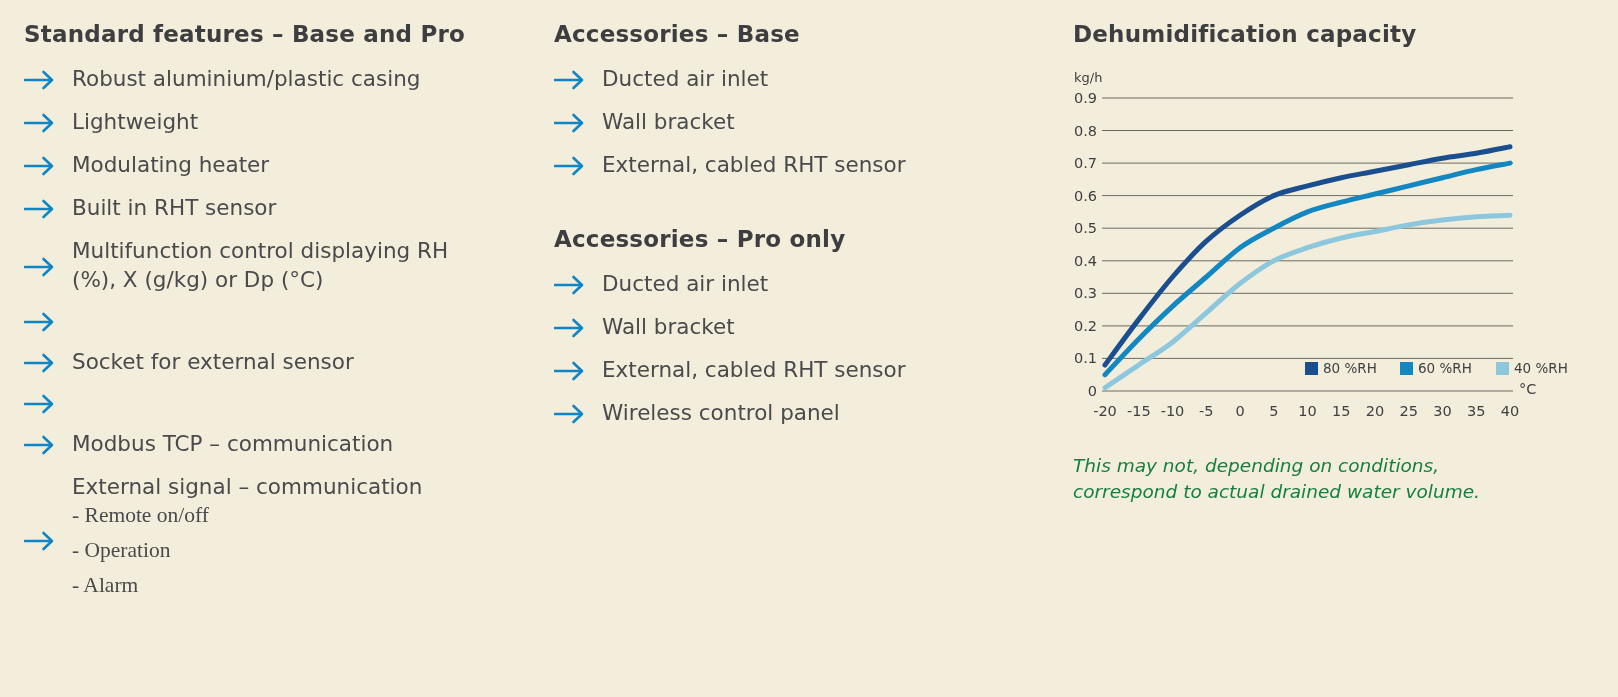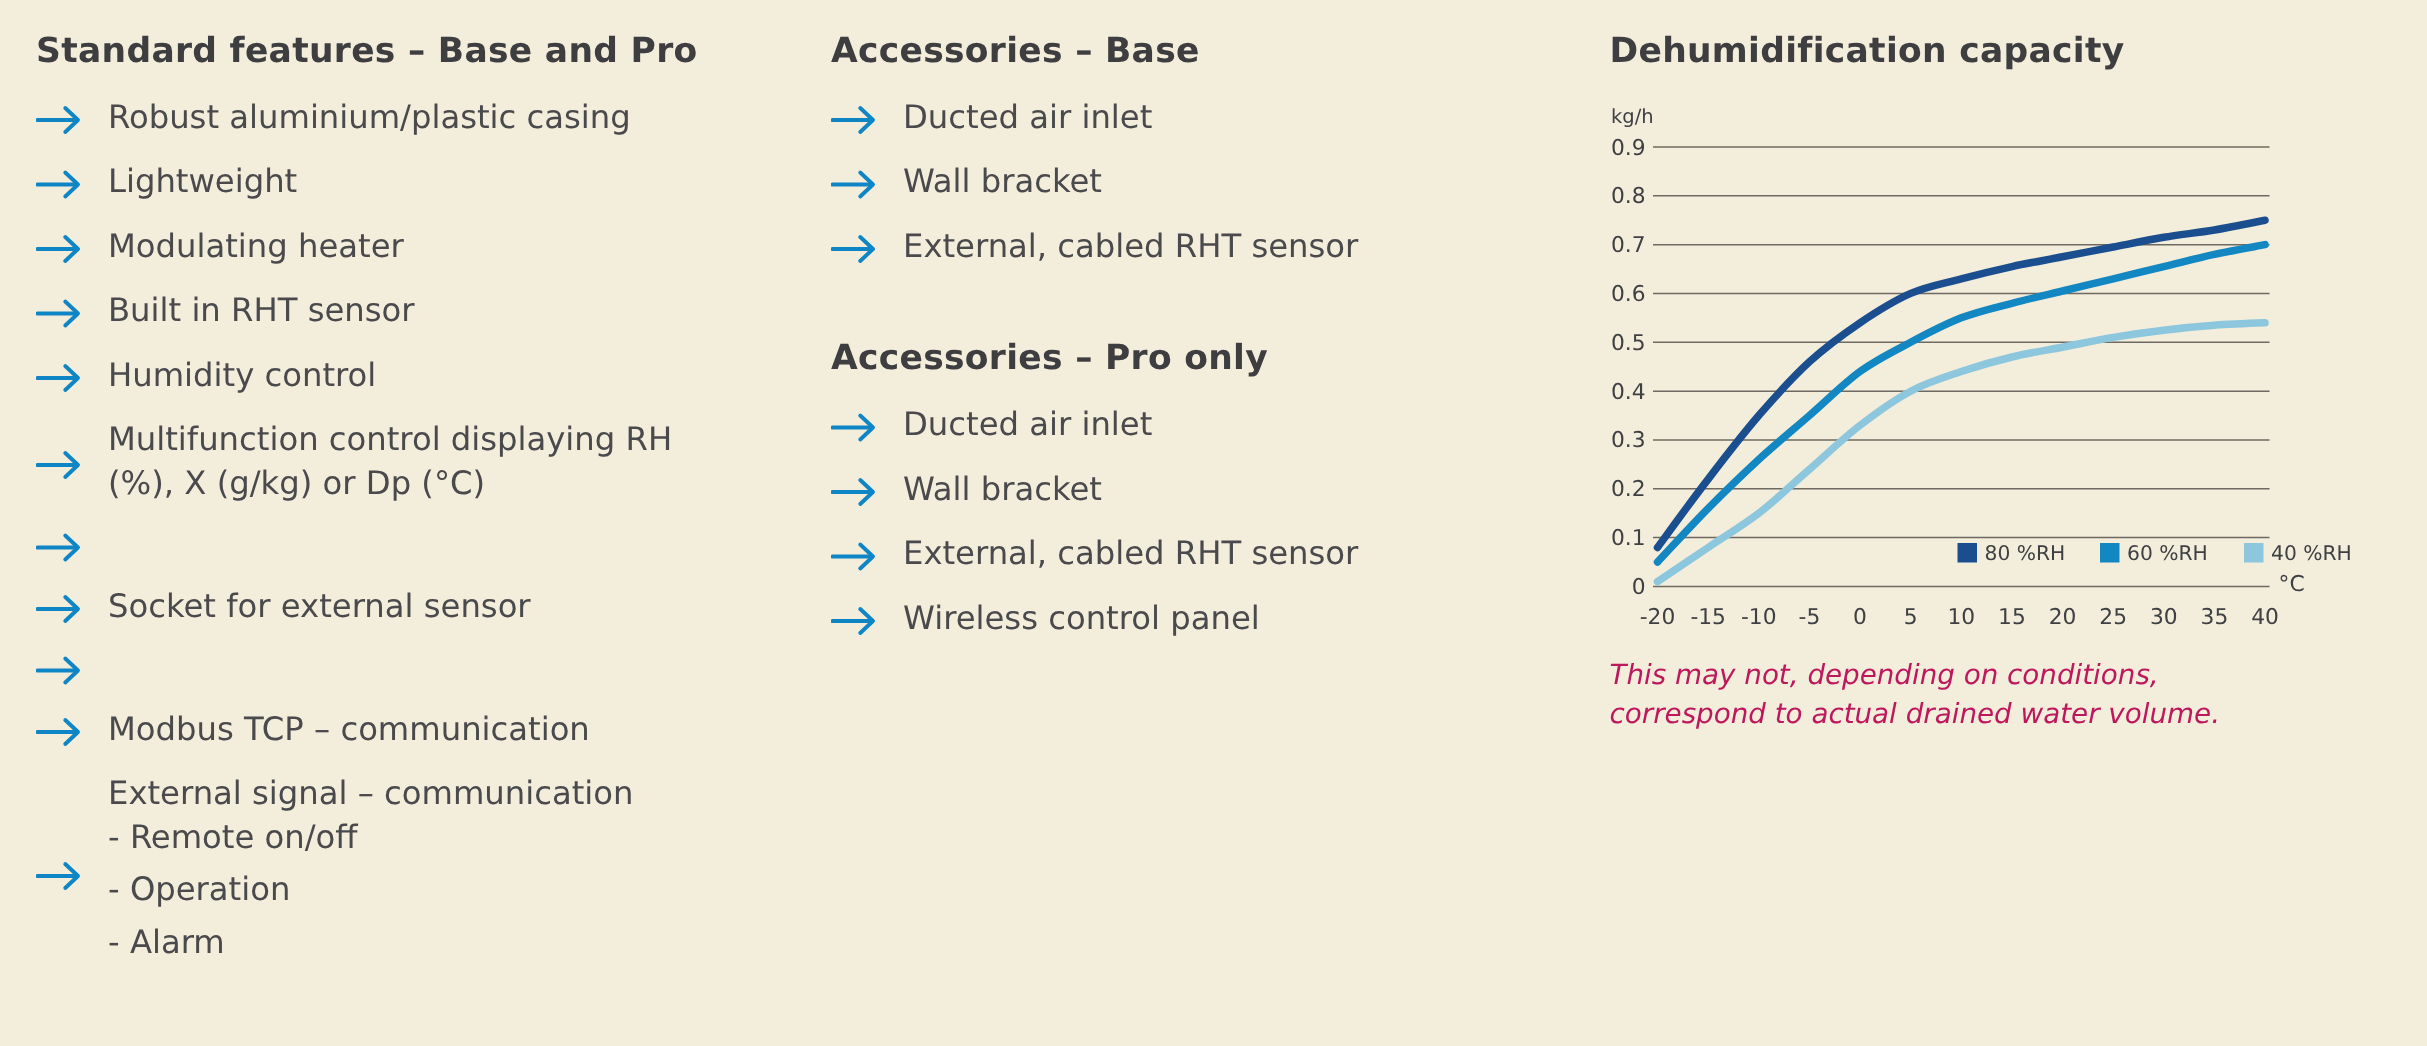--- a/index.html
+++ b/index.html
@@ -37,41 +37,41 @@
     padding-top: 3px;
   }
   .arrow svg { display: block; }
   .feat-body { max-width: 410px; }
   .feat-text {
     font-size: 21.5px;
     line-height: 29px;
     color: #4a4a4c;
     display: block;
   }
-  .subitems { margin-top: 6px; }
+  .subitems { margin-top: 6px; font-family: Liberation Serif, serif; }
   .sub-item {
     font-size: 21.5px;
     line-height: 29px;
     margin-bottom: 6px;
     color: #4a4a4c;
   }
   .group-pro { margin-top: 46px; }
 
   .chart-title { margin-bottom: 14px; }
   #capacity-chart { display: block; }
   #capacity-chart text.ax { font-family: "DejaVu Sans", sans-serif; font-size: 14.5px; fill: #3f4042; }
   #capacity-chart text.lg { font-family: "DejaVu Sans", sans-serif; font-size: 13.5px; fill: #3f4042; }
   #capacity-chart text.axs { font-family: "DejaVu Sans", sans-serif; font-size: 13px; fill: #3f4042; }
 
   p.chart-caption {
-    margin-top: 9px;
+    margin-top: 24px;
     font-style: italic;
     font-size: 18.5px;
     line-height: 26px;
-    color: #be185d;
+    color: #15803d;
     max-width: 440px;
   }
 </style>
 </head>
 <body>
 
 <div class="page">
 
   <section class="col col-features">
     <h2 class="section-title">Standard features – Base and Pro</h2>
@@ -121,32 +121,20 @@
         <line x1="1" y1="11" x2="27" y2="11" stroke="#0e86c5" stroke-width="2.6" stroke-linecap="round"></line>
         <polyline points="19.5,3 28,11 19.5,19" fill="none" stroke="#0e86c5" stroke-width="2.6" stroke-linecap="round" stroke-linejoin="round"></polyline>
       </svg>
     </span>
     <span class="feat-body">
       <span class="feat-text">Built in RHT sensor</span>
 
     </span>
   </li>
 
-  <li class="feat-item">
-    <span class="arrow">
-      <svg width="32" height="22" viewBox="0 0 32 22">
-        <line x1="1" y1="11" x2="27" y2="11" stroke="#0e86c5" stroke-width="2.6" stroke-linecap="round"></line>
-        <polyline points="19.5,3 28,11 19.5,19" fill="none" stroke="#0e86c5" stroke-width="2.6" stroke-linecap="round" stroke-linejoin="round"></polyline>
-      </svg>
-    </span>
-    <span class="feat-body">
-      <span class="feat-text">Humidity control</span>
-
-    </span>
-  </li>
 
   <li class="feat-item">
     <span class="arrow">
       <svg width="32" height="22" viewBox="0 0 32 22">
         <line x1="1" y1="11" x2="27" y2="11" stroke="#0e86c5" stroke-width="2.6" stroke-linecap="round"></line>
         <polyline points="19.5,3 28,11 19.5,19" fill="none" stroke="#0e86c5" stroke-width="2.6" stroke-linecap="round" stroke-linejoin="round"></polyline>
       </svg>
     </span>
     <span class="feat-body">
       <span class="feat-text">Multifunction control displaying RH (%), X (g/kg) or Dp (°C)</span>

